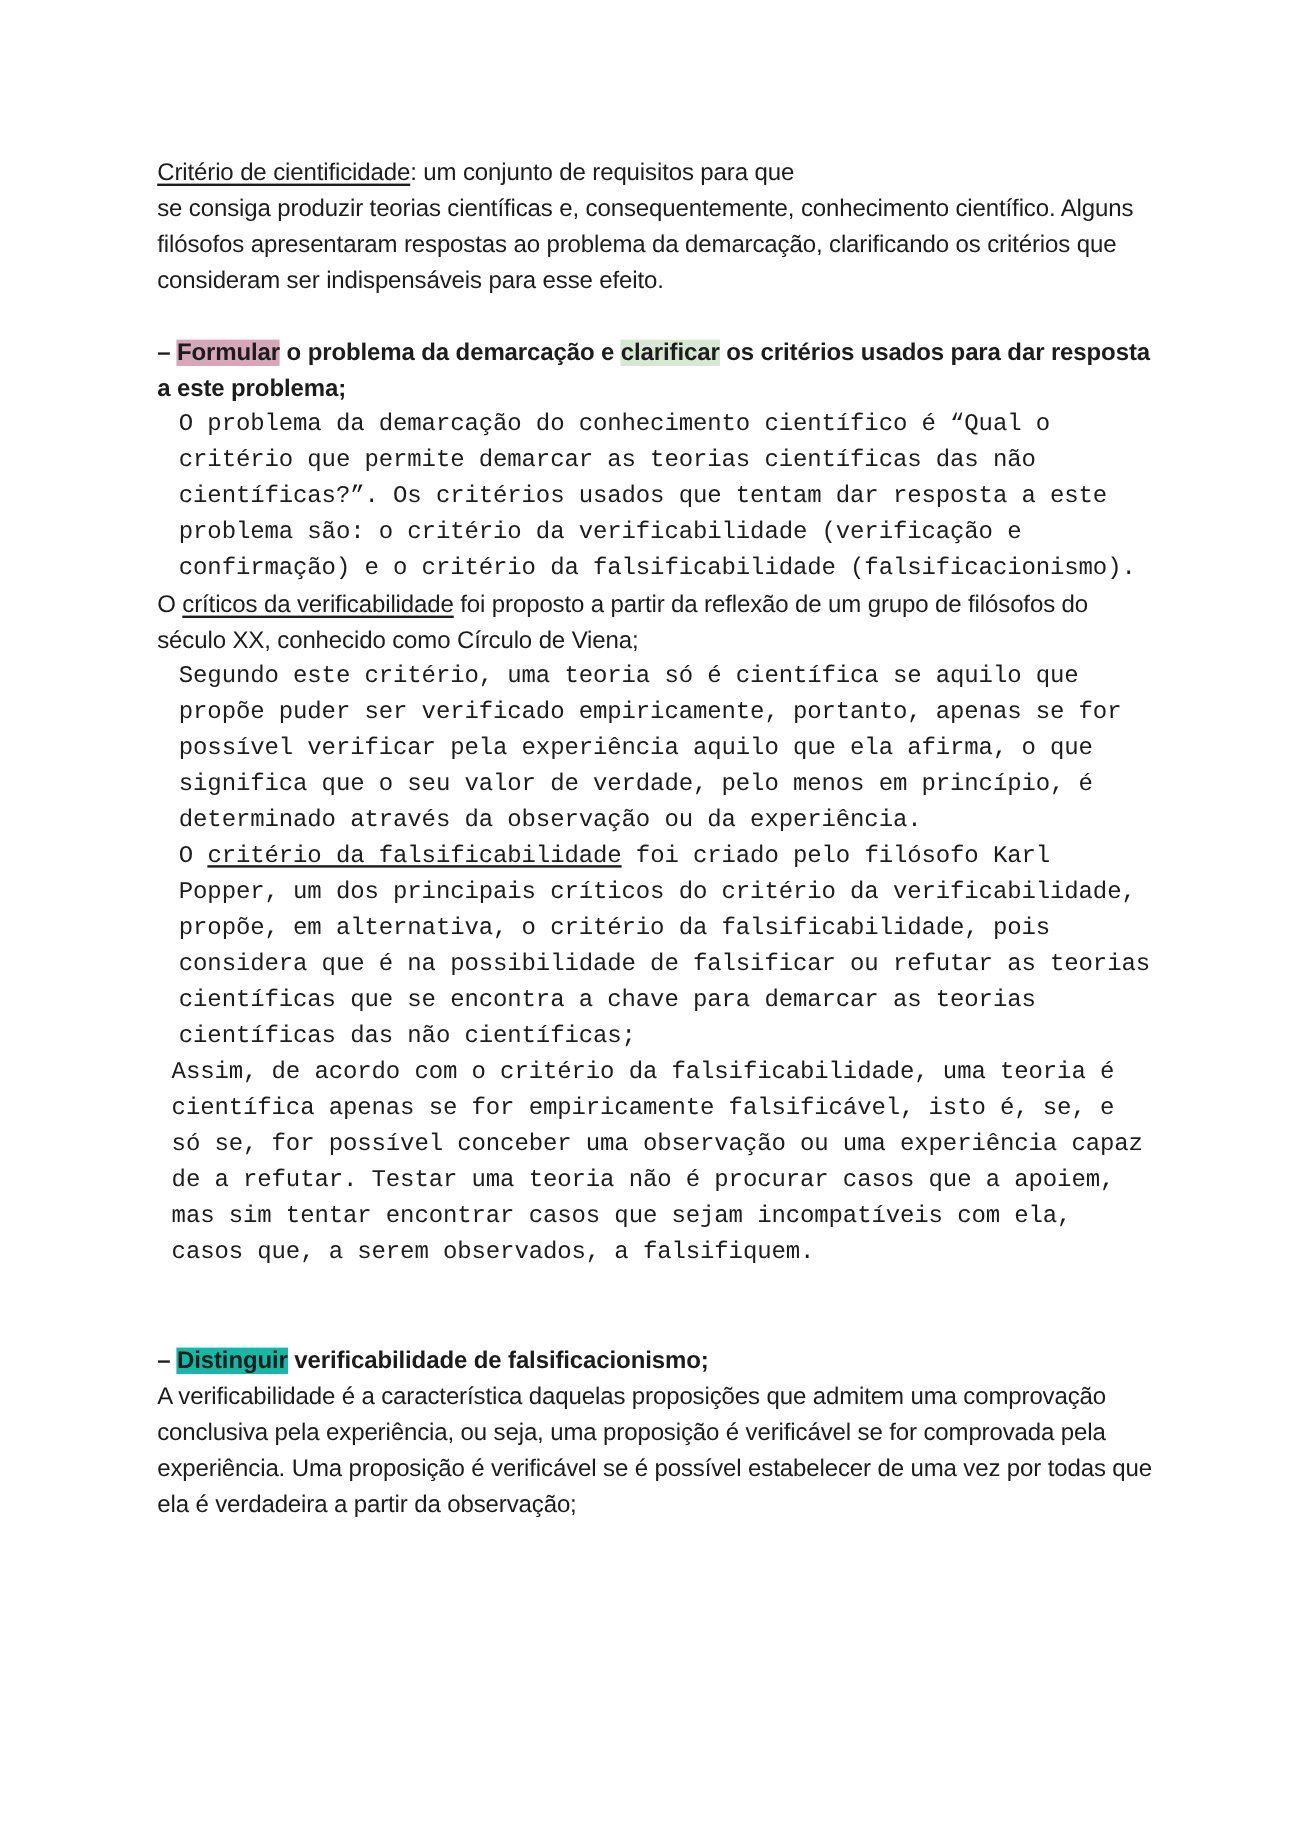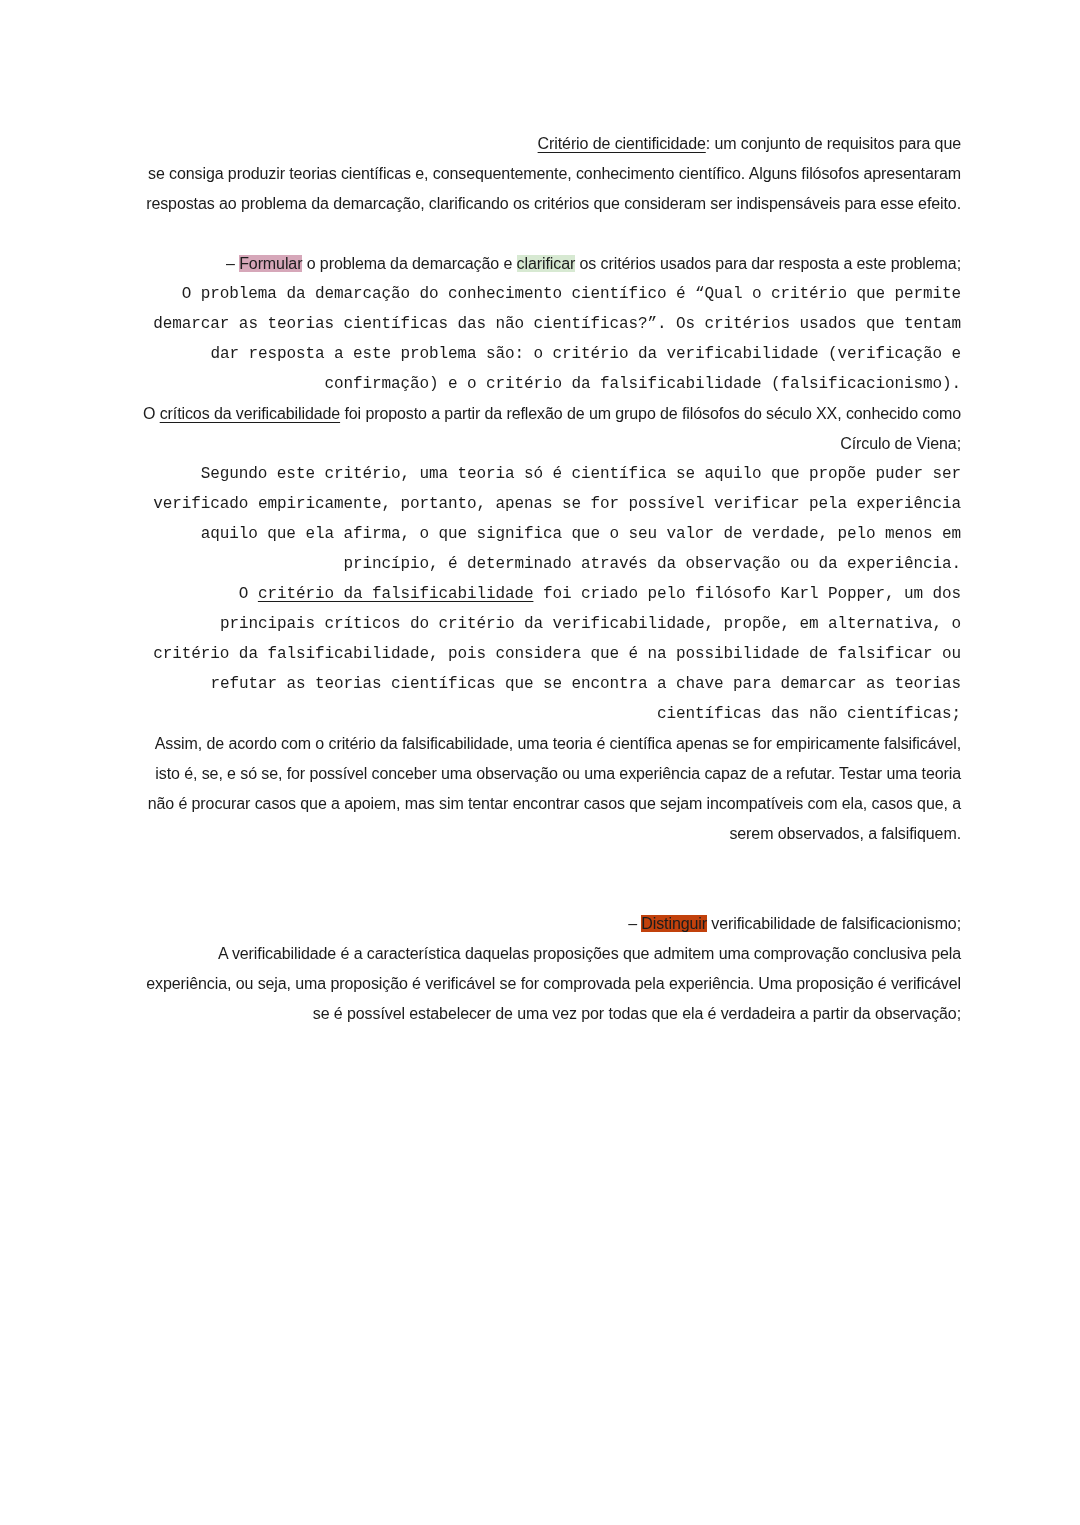--- a/index.html
+++ b/index.html
@@ -1,33 +1,32 @@
 <!DOCTYPE html>
 <html><head>
   <meta charset="utf-8">
   <style>
     html, body { margin: 0; padding: 0; background: #ffffff; }
     body { width: 1080px; height: 1525px; position: relative; overflow: hidden; }
     .page {
       position: absolute; left: 131px; top: 129px; width: 830px;
       font-family: "Liberation Sans", sans-serif;
-      font-size: 16px; line-height: 30px; color: #1c1c1c;
+      font-size: 20px; line-height: 30px; color: #1c1c1c;
       letter-spacing: -0.1px;
-      text-align: right;
     }
     p { margin: 0; }
     .u { text-decoration: underline; text-underline-offset: 3px; }
-    .b { font-weight: normal; }
+    .b { font-weight: bold; }
     .hl-pink { background: #d6a7b9; }
     .hl-green { background: #d7e9d2; }
-    .hl-orange { background: #c2410c; }
+    .hl-orange { background: #14b8a6; }
     .gap1 { height: 30px; }
     .gap2 { height: 60px; }
     .indent { padding-left: 18px; font-family: Liberation Mono, monospace; }
-    .indent-s { padding-left: 12px; }
+    .indent-s { padding-left: 12px; font-family: Liberation Mono, monospace; }
   </style>
 </head>
 <body>
 
 <div class="page">
 
   <p>
     <span class="u">Critério de cientificidade</span><span>: um conjunto de requisitos para que</span><br>
     <span>se consiga produzir teorias científicas e, consequentemente, conhecimento científico. Alguns filósofos apresentaram respostas ao problema da demarcação, clarificando os critérios que consideram ser indispensáveis para esse efeito.</span>
   </p>

